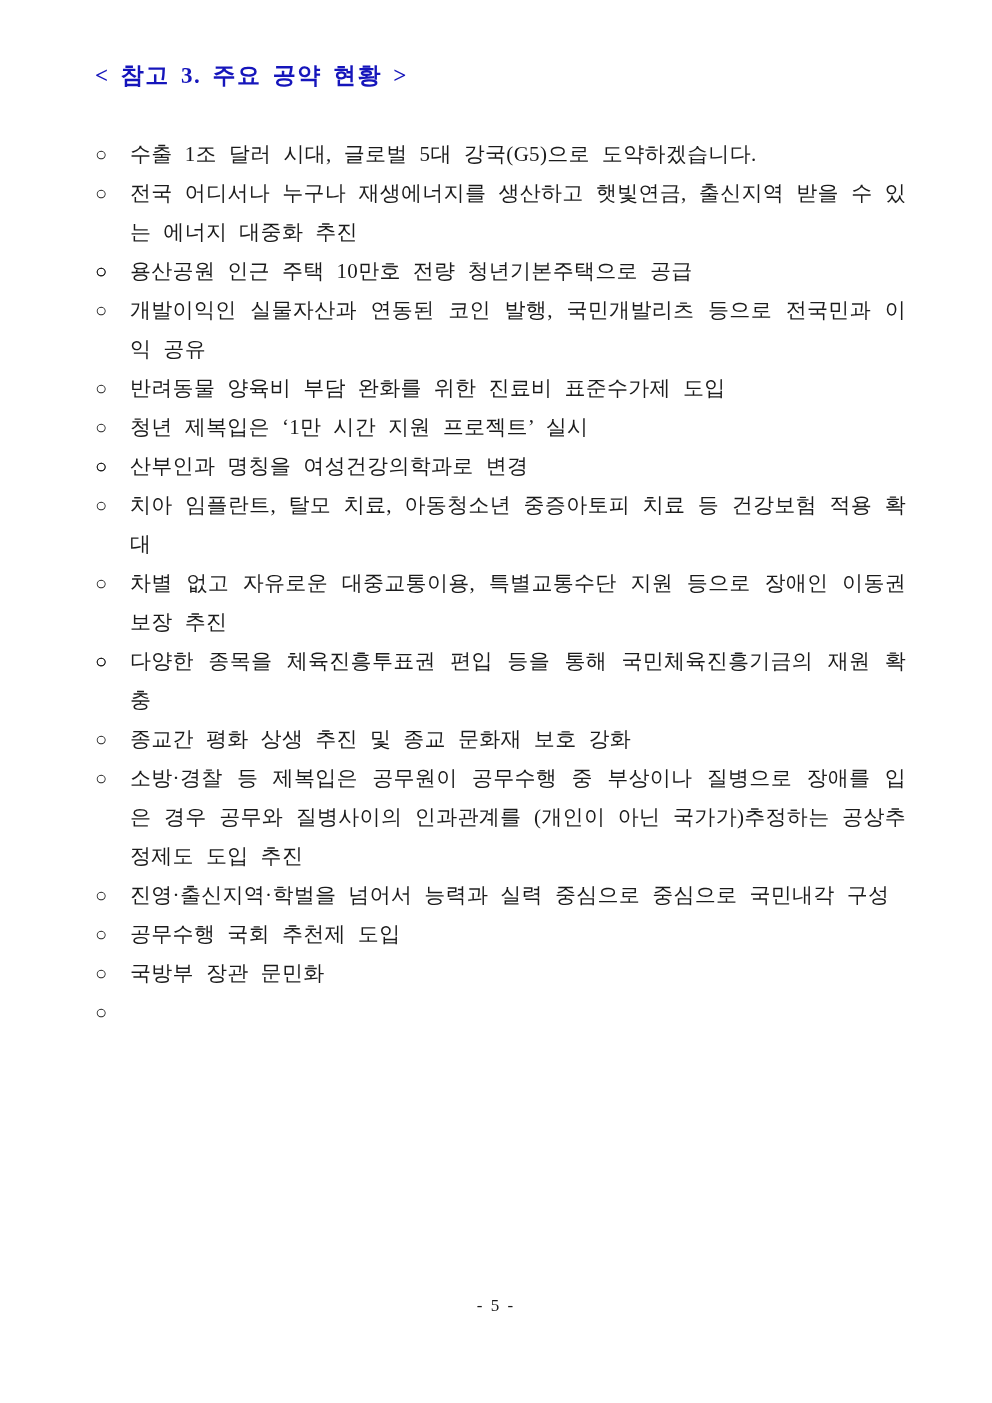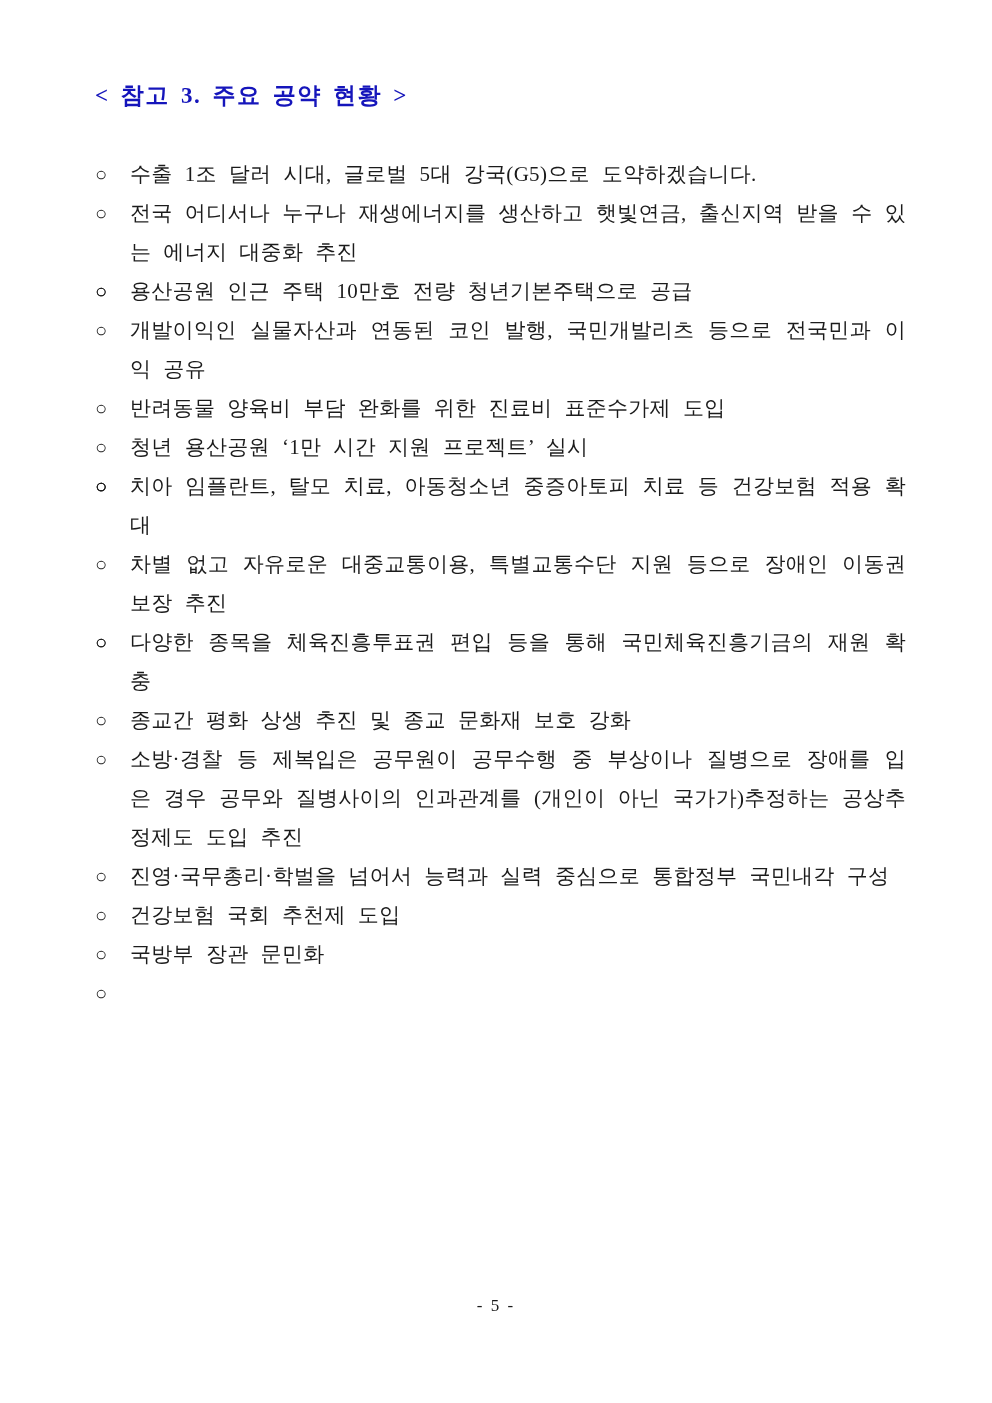--- a/index.html
+++ b/index.html
@@ -6,21 +6,21 @@
     margin: 0;
     padding: 0;
     background: #ffffff;
   }
   .page {
     position: relative;
     width: 992px;
     height: 1403px;
     background: #ffffff;
     box-sizing: border-box;
-    padding: 80px 86px 0 95px;
+    padding: 60px 86px 0 95px;
     font-family: "Liberation Serif", "DejaVu Serif", serif;
     color: #1b1b1b;
     overflow: hidden;
   }
   .doc-title {
     margin: 0 0 44px 0;
     font-size: 23px;
     font-weight: bold;
     color: #1515bb;
     letter-spacing: 1.5px;
@@ -83,27 +83,28 @@
     <li class="pledge-item">
       <span class="bullet">○</span>
       <span>개발이익인 실물자산과 연동된 코인 발행, 국민개발리츠 등으로 전국민과 이익 공유</span>
     </li>
     <li class="pledge-item">
       <span class="bullet">○</span>
       <span>반려동물 양육비 부담 완화를 위한 진료비 표준수가제 도입</span>
     </li>
     <li class="pledge-item">
       <span class="bullet">○</span>
-      <span>청년 용산공원 ‘1만 시간 지원 프로젝트’ 실시</span>
+      <span>청년 제복입은 ‘1만 시간 지원 프로젝트’ 실시</span>
     </li>
     <li class="pledge-item">
       <span class="bullet">○</span>
     </li>
     <li class="pledge-item">
       <span class="bullet">○</span>
+      <span>산부인과 명칭을 여성건강의학과로 변경</span>
     </li>
     <li class="pledge-item">
       <span class="bullet">○</span>
       <span>치아 임플란트, 탈모 치료, 아동청소년 중증아토피 치료 등 건강보험 적용 확대</span>
     </li>
     <li class="pledge-item">
       <span class="bullet">○</span>
       <span>차별 없고 자유로운 대중교통이용, 특별교통수단 지원 등으로 장애인 이동권 보장 추진</span>
     </li>
     <li class="pledge-item">
@@ -116,25 +117,25 @@
     <li class="pledge-item">
       <span class="bullet">○</span>
       <span>종교간 평화 상생 추진 및 종교 문화재 보호 강화</span>
     </li>
     <li class="pledge-item">
       <span class="bullet">○</span>
       <span>소방·경찰 등 제복입은 공무원이 공무수행 중 부상이나 질병으로 장애를 입은 경우 공무와 질병사이의 인과관계를 (개인이 아닌 국가가)추정하는 공상추정제도 도입 추진</span>
     </li>
     <li class="pledge-item">
       <span class="bullet">○</span>
-      <span>진영·국무총리·학벌을 넘어서 능력과 실력 중심으로 통합정부 국민내각 구성</span>
+      <span>진영·출신지역·학벌을 넘어서 능력과 실력 중심으로 중심으로 국민내각 구성</span>
     </li>
     <li class="pledge-item">
       <span class="bullet">○</span>
-      <span>건강보험 국회 추천제 도입</span>
+      <span>공무수행 국회 추천제 도입</span>
     </li>
     <li class="pledge-item">
       <span class="bullet">○</span>
       <span>국방부 장관 문민화</span>
     </li>
     <li class="pledge-item">
       <span class="bullet">○</span>
     </li>
   </ul>
 

